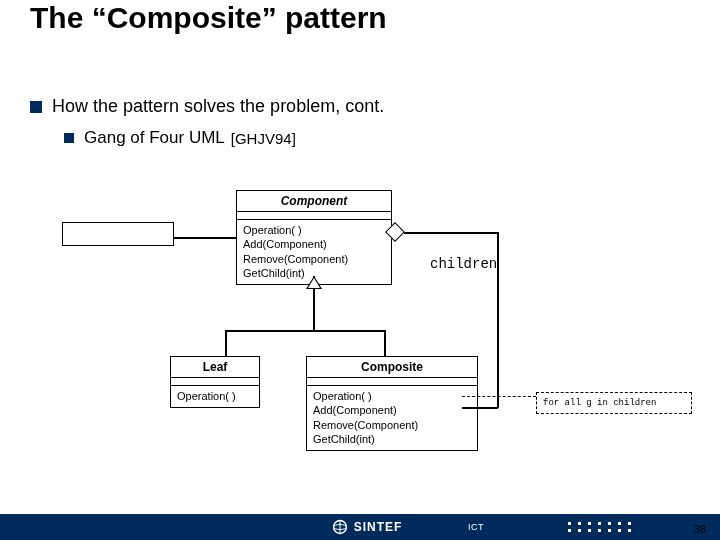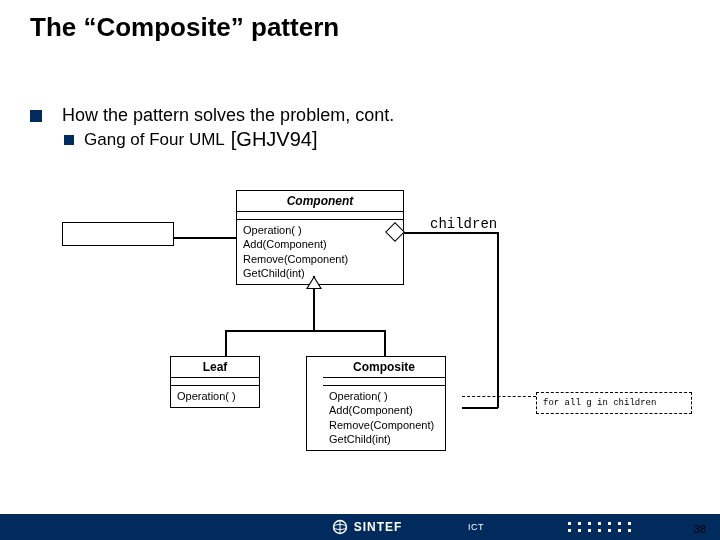--- a/index.html
+++ b/index.html
@@ -2,51 +2,51 @@
 <html><head>
 <meta charset="utf-8">
 <style>
   * { box-sizing: border-box; margin: 0; padding: 0; }
   body {
     width: 720px; height: 540px;
     font-family: Arial, Helvetica, sans-serif;
     background: #fff; position: relative; overflow: hidden;
   }
   .title {
-    position: absolute; left: 30px; top: 12px;
-    font-size: 26px; font-weight: bold; color: #000;
+    position: absolute; left: 30px; top: 1px;
+    font-size: 30px; font-weight: bold; color: #000;
   }
   .bullet-l1 {
     position: absolute; display: flex; align-items: center;
     font-size: 18px; color: #000;
   }
   .bullet-l1 .sq { width: 12px; height: 12px; background: #002b5c; margin-right: 10px; }
   .bullet-l2 {
     position: absolute; display: flex; align-items: center;
     font-size: 17px; color: #000;
   }
   .bullet-l2 .sq { width: 10px; height: 10px; background: #002b5c; margin-right: 10px; }
-  .ref { font-family: Arial; font-size: 20px; color: #000; margin-left: 6px; }
+  .ref { font-family: Arial; font-size: 15px; color: #000; margin-left: 6px; }
 
   .uml-box {
     position: absolute; border: 1.5px solid #000; background: #fff;
     font-size: 12px;
   }
   .uml-name {
     text-align: center; font-weight: bold; padding: 3px 4px 3px 4px;
     border-bottom: 1.5px solid #000; font-style: italic;
   }
   .uml-name.plain { font-style: normal; }
   .uml-attrs { height: 8px; border-bottom: 1.5px solid #000; }
   .uml-ops { padding: 3px 6px 4px 6px; line-height: 1.3; font-size: 11px; }
 
   .line { position: absolute; background: #000; }
   .label {
     position: absolute; font-family: "Courier New", monospace;
-    font-size: 14px; color: #000;
+    font-size: 14px; color: #000; margin-top: 40px;
   }
   .note {
     position: absolute; border: 1px dashed #000;
     font-family: "Courier New", monospace; font-size: 9px;
     padding: 4px 6px; line-height: 1.35; background: #fff;
   }
   .triangle-up {
     position: absolute; width: 0; height: 0;
     border-left: 8px solid transparent; border-right: 8px solid transparent;
     border-bottom: 13px solid #000;
@@ -73,55 +73,55 @@
   .footer .ict { position: absolute; left: 468px; font-size: 9px; letter-spacing: 0.5px;}
   .footer .dots { position: absolute; right: 88px; display: grid; grid-template-columns: repeat(7, 4px); grid-gap: 4px 6px; }
   .footer .dots span { width: 3px; height: 3px; background: #fff; }
   .pagenum { position: absolute; right: 14px; bottom: 5px; font-size: 11px; color: #000; }
 </style>
 </head>
 <body>
 
 <div class="title">The “Composite” pattern</div>
 
-<div class="bullet-l1" style="left:30px; top:105px;gap:10px;">
+<div class="bullet-l1" style="left:30px; top:96px;">
   <span class="sq"></span>
   <span>How the pattern solves the problem, cont.</span>
 </div>
 
 <div class="bullet-l2" style="left:64px; top:128px;">
   <span class="sq"></span>
   <span>Gang of Four UML</span>
   <span class="ref">[GHJV94]</span>
 </div>
 
 <div class="uml-box" style="left:62px; top:222px; width:112px;">
   <div style="height:22px;"></div>
 </div>
 
-<div class="uml-box" style="left:236px; top:190px; width:168px;">
+<div class="uml-box" style="left:236px; top:190px; width:156px;">
   <div class="uml-name">Component</div>
   <div class="uml-attrs"></div>
   <div class="uml-ops">
     <div>Operation( )</div>
     <div>Add(Component)</div>
     <div>Remove(Component)</div>
     <div>GetChild(int)</div>
   </div>
 </div>
 
 <div class="uml-box" style="left:170px; top:356px; width:90px;">
   <div class="uml-name plain">Leaf</div>
   <div class="uml-attrs"></div>
   <div class="uml-ops">
     <div>Operation( )</div>
   </div>
 </div>
 
-<div class="uml-box" style="left:306px; top:356px; width:140px;padding-left:16px;">
+<div class="uml-box" style="left:306px; top:356px; width:172px;">
   <div class="uml-name plain">Composite</div>
   <div class="uml-attrs"></div>
   <div class="uml-ops">
     <div>Operation( )</div>
     <div>Add(Component)</div>
     <div>Remove(Component)</div>
     <div>GetChild(int)</div>
   </div>
 </div>
 

